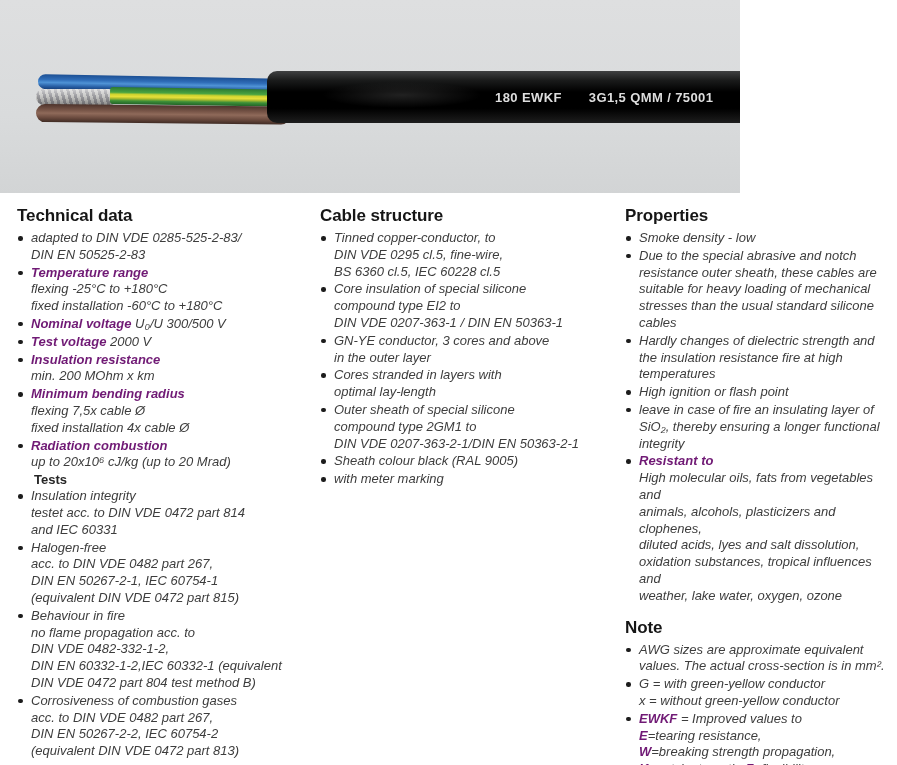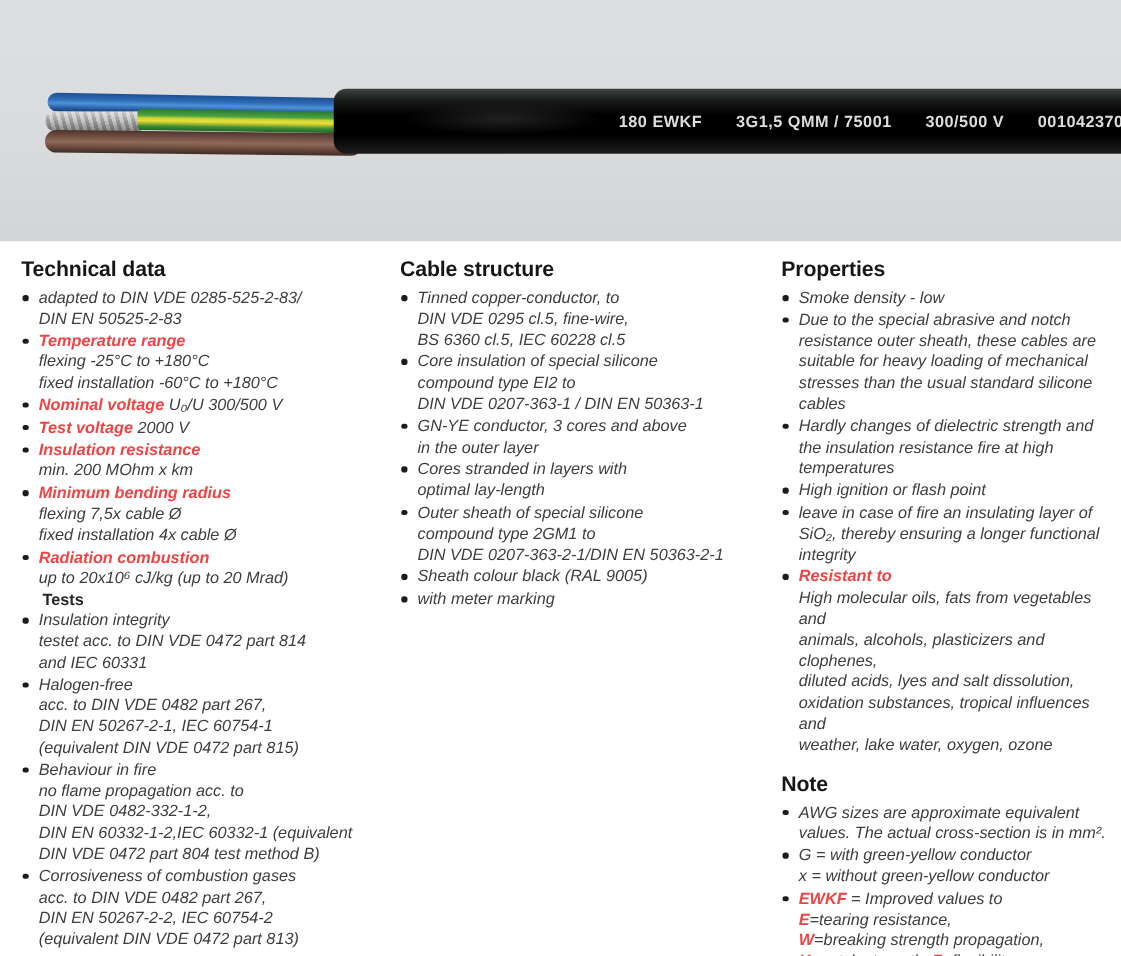--- a/index.html
+++ b/index.html
@@ -7,21 +7,21 @@
   body {
     width: 897px; height: 765px;
     font-family: "Liberation Sans", sans-serif;
     color: #3d3d3d;
     overflow: hidden;
   }
 
   
   .photo {
     position: relative;
-    width: 897px; height: 193px;
+    width: 740px; height: 193px;
     background: linear-gradient(180deg, #dedfe0 0%, #d9dbdc 60%, #d2d4d5 100%);
     overflow: hidden;
     text-align: center;
   }
   .wire { position: absolute; }
   .wire-blue {
     left: 38px; top: 74px; width: 252px; height: 15px;
     border-radius: 8px;
     transform: rotate(1.1deg); transform-origin: left center;
     background: linear-gradient(180deg, #1c4f93 0%, #2f6db8 35%, #4f93d6 55%, #2a62a8 78%, #163f7a 100%);
@@ -89,21 +89,21 @@
     margin-bottom: 1px;
     font-size: 13px; line-height: 16.8px;
   }
   ul.items li::before {
     content: "";
     position: absolute; left: 1px; top: 6px;
     width: 4.5px; height: 4.5px; border-radius: 50%;
     background: #1c1c1c;
   }
   .itext { white-space: pre-line; }
-  .itext b { color: #ef4444; }
+  .itext b { color: #701a75; }
 </style>
 </head>
 <body>
 
 <div class="photo">
   <div class="wire wire-blue"></div>
   <div class="wire wire-copper"></div>
   <div class="wire wire-gnye"></div>
   <div class="wire wire-brown"></div>
   <div class="sheath">

